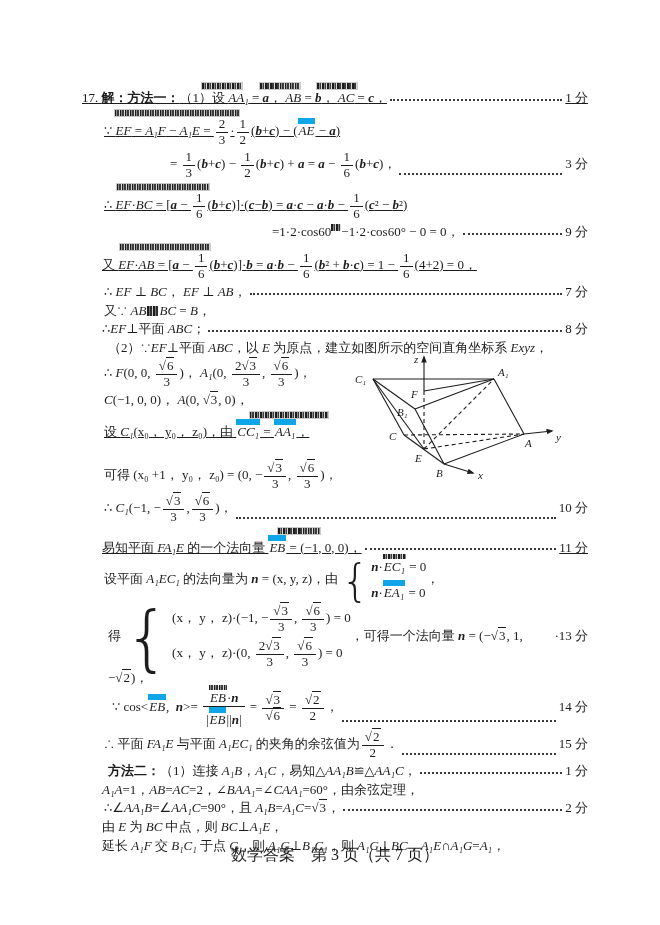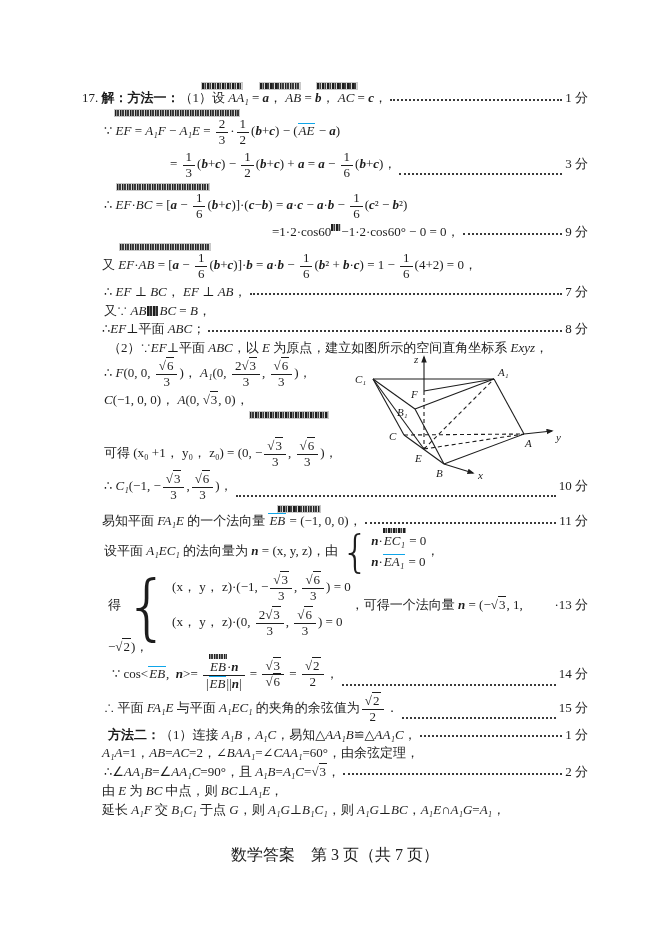--- a/index.html
+++ b/index.html
@@ -1,35 +1,35 @@
 <!DOCTYPE html>
 <html><head>
 <meta charset="utf-8">
 <style>
   html,body{margin:0;padding:0;background:#ffffff;}
   .page{position:relative;width:660px;height:925px;background:#ffffff;overflow:hidden;
         font-family:"Liberation Serif","DejaVu Serif",serif;color:#1d1d1d;}
   .content{position:absolute;left:82px;top:82px;width:506px;font-size:13px;line-height:1.3;}
   .line{position:relative;display:flex;align-items:baseline;margin-bottom:2px;white-space:nowrap;}
-  .line.has-g{padding-top:8px;}
+  .line.has-g{padding-top:8px;text-decoration:underline;}
   .ltext{white-space:pre-wrap;}
   .gstrip{position:absolute;top:1px;height:6px;
         background:repeating-linear-gradient(90deg,#1d1d1d 0 1.5px,#8a8a8a 1.5px 2.5px,#3c3c3c 2.5px 4px,#d8d8d8 4px 5px);
         outline:1px solid #c9c9c9;}
   .gin{display:inline-block;height:7px;vertical-align:super;
         background:repeating-linear-gradient(90deg,#1d1d1d 0 1.5px,#8a8a8a 1.5px 2.5px,#3c3c3c 2.5px 4px,#d8d8d8 4px 5px);}
   .gbox{display:inline-block;height:10px;vertical-align:-1px;margin:0 1px;
         background:repeating-linear-gradient(90deg,#1d1d1d 0 2px,#777 2px 3px,#2e2e2e 3px 5px,#cfcfcf 5px 6px);}
   .leader{flex:1 1 auto;min-width:8px;border-bottom:2px dotted #3a3a3a;align-self:flex-end;margin:0 3px 6px 3px;}
   .spacer{flex:1 1 auto;min-width:8px;}
   .score{white-space:nowrap;}
   .fr{display:inline-flex;flex-direction:column;text-align:center;vertical-align:middle;margin:0 2px;line-height:1.15;}
   .fr>.nu{border-bottom:1px solid #1d1d1d;padding:0 3px;}
   .fr>.de{padding:0 3px;}
-  .vec{display:inline-block;border-top:1px solid #0ea5e9;padding:0 1px;line-height:1.05;}
+  .vec{display:inline-block;border-top:6px solid #0ea5e9;padding:0 1px;line-height:1.05;}
   .gvec{display:inline-block;position:relative;padding:2px 1px 0 1px;line-height:1.05;}
   .gvec::before{content:"";position:absolute;left:0;right:0;top:-4px;height:5px;
         background:repeating-linear-gradient(90deg,#1d1d1d 0 1.5px,#8a8a8a 1.5px 2.5px,#3c3c3c 2.5px 4px,#d8d8d8 4px 5px);}
   .sq{white-space:nowrap;}
   .rad{border-top:1px solid #1d1d1d;padding:0 1px;}
   .cases{display:inline-flex;align-items:center;vertical-align:middle;}
   .cases::before{content:"{";font-family:"DejaVu Sans",sans-serif;font-weight:200;font-size:44px;line-height:.9;margin-right:2px;}
   .cases.tall::before{font-size:72px;}
   .cases>.rows{display:inline-flex;flex-direction:column;gap:4px;align-items:flex-start;}
   .cn{font-family:"Liberation Sans","DejaVu Sans",sans-serif;font-weight:bold;}
@@ -91,20 +91,21 @@
         <span class="ltext">（2）∵<i>EF</i>⊥平面 <i>ABC</i>，以 <i>E</i> 为原点，建立如图所示的空间直角坐标系 <i>Exyz</i>，</span>
       </div>
       <div class="line" style="padding-left: 22px;">
         <span class="ltext">∴ <i>F</i>(0, 0, <span class="fr"><span class="nu"><span class="sq">√<span class="rad">6</span></span></span><span class="de">3</span></span>)， <i>A₁</i>(0, <span class="fr"><span class="nu">2<span class="sq">√<span class="rad">3</span></span></span><span class="de">3</span></span>, <span class="fr"><span class="nu"><span class="sq">√<span class="rad">6</span></span></span><span class="de">3</span></span>)，</span>
       </div>
       <div class="line" style="padding-left: 22px;">
         <span class="ltext"><i>C</i>(−1, 0, 0)， <i>A</i>(0, <span class="sq">√<span class="rad">3</span></span>, 0)，</span>
       </div>
       <div class="line has-g" style="padding-left: 22px;">
         <span class="gstrip" style="left: 168px; width: 78px;"></span>
+        <span class="ltext">设 <i>C₁</i>(x₀， y₀， z₀)，由 <span class="vec"><i>CC₁</i></span> = <span class="vec"><i>AA₁</i></span>，</span>
       </div>
       <div class="line" style="padding-left: 22px; margin-top: 20px;">
         <span class="ltext">可得 (x₀ +1， y₀， z₀) = (0, −<span class="fr"><span class="nu"><span class="sq">√<span class="rad">3</span></span></span><span class="de">3</span></span>, <span class="fr"><span class="nu"><span class="sq">√<span class="rad">6</span></span></span><span class="de">3</span></span>)，</span>
       </div>
       <div class="line" style="padding-left: 22px;">
         <span class="ltext">∴ <i>C₁</i>(−1, −<span class="fr"><span class="nu"><span class="sq">√<span class="rad">3</span></span></span><span class="de">3</span></span>,<span class="fr"><span class="nu"><span class="sq">√<span class="rad">6</span></span></span><span class="de">3</span></span>)，</span>
         <span class="leader"></span>
         <span class="score">10 分</span>
       </div>
       <div class="line has-g" style="padding-left: 20px;">

